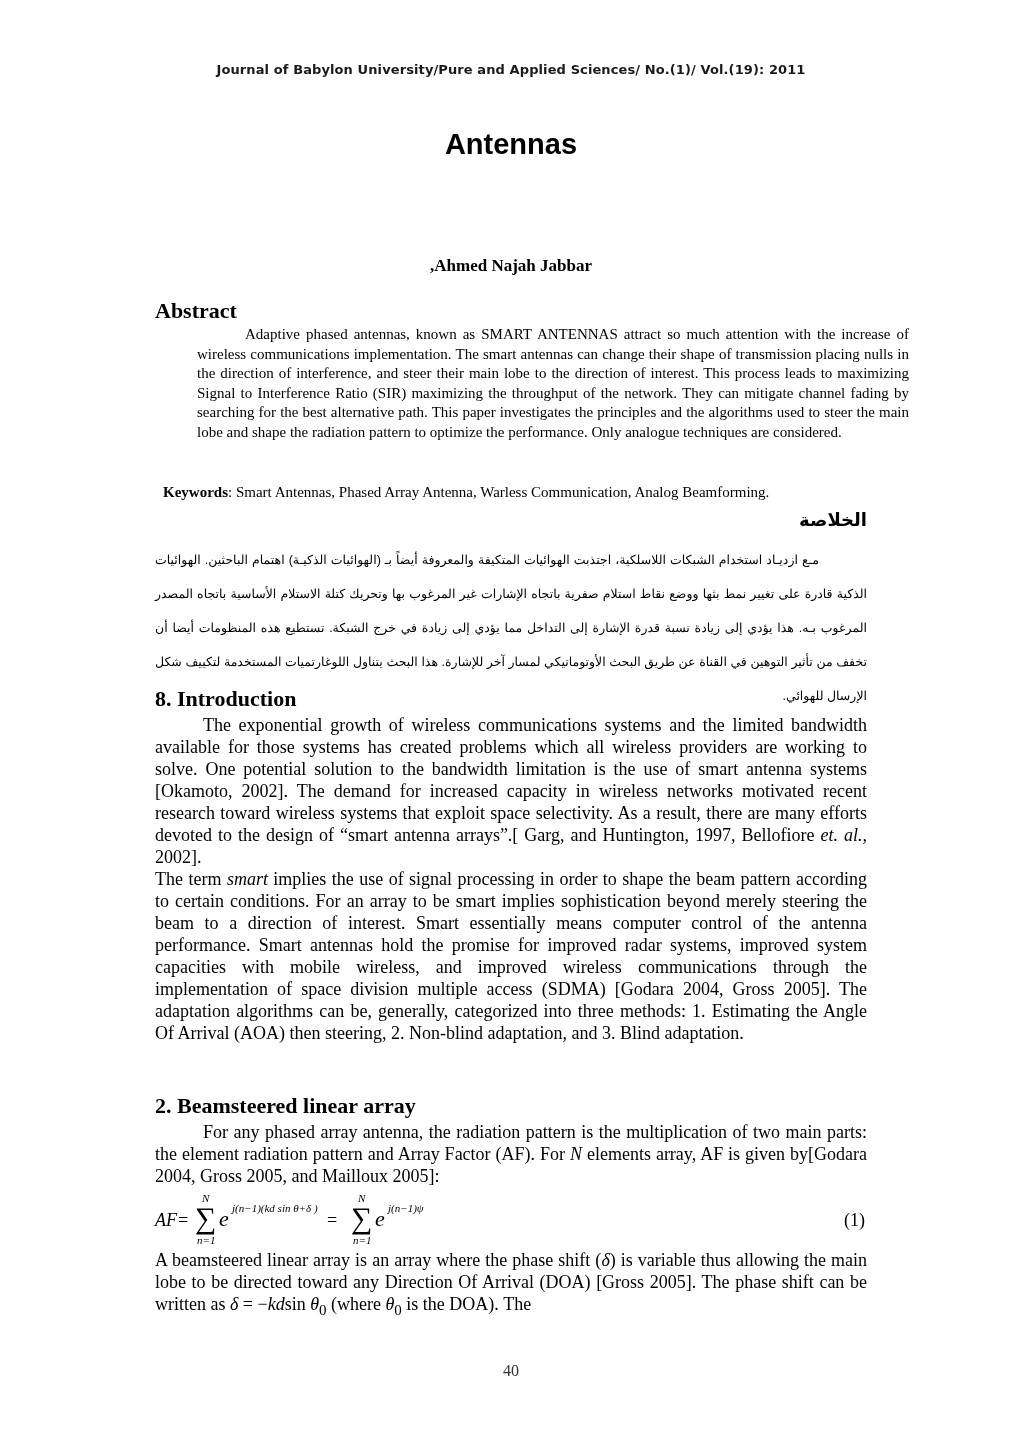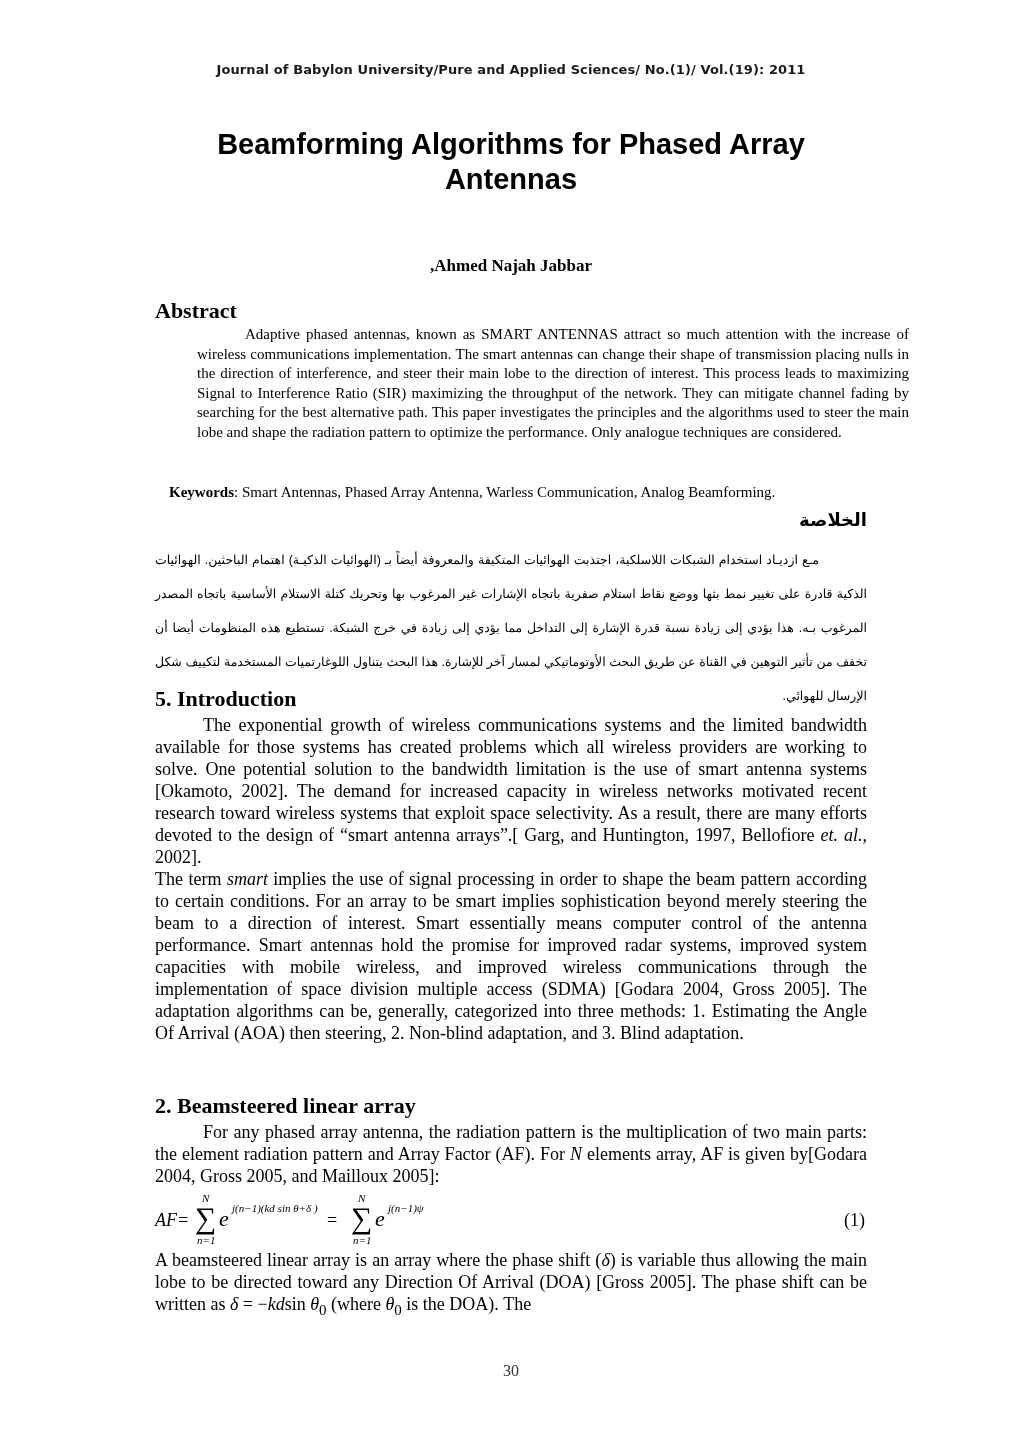--- a/index.html
+++ b/index.html
@@ -7,21 +7,21 @@
   .page { position: absolute; left: 155px; top: 0; width: 712px; font-family: "Liberation Serif", serif; }
   .journal-header { position: absolute; left: 0; top: 62px; width: 712px; text-align: center;
     font-family: "DejaVu Sans", sans-serif; font-weight: bold; font-size: 13px; color: #1a1a1a; letter-spacing: 0.1px; }
   .title { position: absolute; left: 0; top: 127px; width: 712px; text-align: center;
     font-family: "Liberation Sans", sans-serif; font-weight: bold; font-size: 29px; line-height: 35px; }
   .author { position: absolute; left: 0; top: 256px; width: 712px; text-align: center;
     font-family: "Liberation Serif", serif; font-weight: bold; font-size: 17px; }
   .h-abstract { position: absolute; left: 0; top: 298px; font-weight: bold; font-size: 22px; }
   .abstract-body { position: absolute; left: 0; top: 325px; width: 712px; font-size: 15px; line-height: 19.6px;
     text-align: justify; text-indent: 48px; margin-left: 42px; }
-  .keywords { position: absolute; left: 14px; top: 484px; width: 712px; font-size: 15px; }
+  .keywords { position: absolute; left: 8px; top: 484px; width: 712px; font-size: 15px; }
   .keywords b { font-weight: bold; }
   .arabic-heading { position: absolute; right: 0; top: 509px; font-family: "DejaVu Sans", sans-serif;
     font-weight: bold; font-size: 18px; direction: rtl; }
   .arabic-body { position: absolute; left: 0; top: 543px; width: 712px; direction: rtl; text-align: justify;
     font-family: Liberation Sans, sans-serif; font-size: 12.5px; line-height: 34px; text-indent: 48px; }
   .section-heading { position: absolute; left: 0; font-weight: bold; font-size: 22px; }
   .body { position: absolute; left: 0; width: 712px; font-size: 18px; line-height: 22px; text-align: justify; }
   .body p { margin: 0; }
   .indent { text-indent: 48px; }
   .equation { position: absolute; left: 0; top: 1192px; width: 712px; height: 56px; font-family: "Liberation Serif", serif; }
@@ -36,35 +36,34 @@
   i { font-style: italic; }
 </style>
 </head>
 <body>
 
 <div class="page">
 
   <div class="journal-header">Journal of Babylon University/Pure and Applied Sciences/ No.(1)/ Vol.(19): 2011</div>
 
   <div class="title">
-    <div>Beamforming Algorithms for Phased Array</div>
     <div>Antennas</div>
   </div>
 
   <div class="author">,Ahmed Najah Jabbar</div>
 
   <div class="h-abstract">Abstract</div>
   <div class="abstract-body">Adaptive phased antennas, known as SMART ANTENNAS attract so much attention with the increase of wireless communications implementation. The smart antennas can change their shape of transmission placing nulls in the direction of interference, and steer their main lobe to the direction of interest. This process leads to maximizing Signal to Interference Ratio (SIR) maximizing the throughput of the network. They can mitigate channel fading by searching for the best alternative path. This paper investigates the principles and the algorithms used to steer the main lobe and shape the radiation pattern to optimize the performance. Only analogue techniques are considered.</div>
 
   <div class="keywords"><b>Keywords</b><span>: Smart Antennas, Phased Array Antenna, Warless Communication,  Analog Beamforming.</span></div>
 
   <div class="arabic-heading">الخلاصة</div>
   <div class="arabic-body">مـع ازديـاد استخدام الشبكات اللاسلكية، اجتذبت الهوائيات المتكيفة والمعروفة أيضاً بـ (الهوائيات الذكيـة) اهتمام الباحثين. الهوائيات الذكية قادرة على تغيير نمط بثها ووضع نقاط استلام صفرية باتجاه الإشارات غير المرغوب بها وتحريك كتلة الاستلام الأساسية باتجاه المصدر المرغوب بـه. هذا يؤدي إلى زيادة نسبة قدرة الإشارة إلى التداخل مما يؤدي إلى زيادة في خرج الشبكة. تستطيع هذه المنظومات أيضا أن تخفف من تأثير التوهين في القناة عن طريق البحث الأوتوماتيكي لمسار آخر للإشارة. هذا البحث يتناول اللوغارتميات المستخدمة لتكييف شكل الإرسال للهوائي.</div>
 
-  <div class="section-heading" style="top:686px;">5. Introduction</div>
+  <div class="section-heading" style="top:686px;">8. Introduction</div>
 
   <div class="body" style="top:714px;">
     <p class="indent"><span>The exponential growth of wireless communications systems and the limited bandwidth available for those systems has created problems which all wireless providers are working to solve. One potential solution to the bandwidth limitation is the use of smart antenna systems [Okamoto, 2002]. The demand for increased capacity in wireless networks motivated recent research toward wireless systems that exploit space selectivity. As a result, there are many efforts devoted to the design of “smart antenna arrays”.[ Garg, and Huntington, 1997, Bellofiore </span><i>et. al.,</i><span> 2002].</span></p>
     <p><span>The term </span><i>smart</i><span> implies the use of signal processing in order to shape the beam pattern according to certain conditions. For an array to be smart implies sophistication beyond merely steering the beam to a direction of interest. Smart essentially means computer control of the antenna performance. Smart antennas hold the promise for improved radar systems, improved system capacities with mobile wireless, and improved wireless communications through the implementation of space division multiple access (SDMA) [Godara 2004, Gross 2005]. The adaptation algorithms can be, generally, categorized into three methods: 1. Estimating the Angle Of Arrival (AOA) then steering, 2. Non-blind adaptation, and 3. Blind adaptation.</span></p>
   </div>
 
   <div class="section-heading" style="top:1093px;">2. Beamsteered linear array</div>
 
   <div class="body" style="top:1121px;">
     <p class="indent"><span>For any phased array antenna, the radiation pattern is the multiplication of two main parts: the element radiation pattern and Array Factor (AF). For </span><i>N</i><span> elements array, AF is given by[Godara 2004, Gross 2005, and Mailloux 2005]:</span></p>
@@ -83,14 +82,14 @@
     <span class="sig-bot" style="left:198px; top:42px;">n=1</span>
     <span class="e" style="left:220px; top:14px;">e</span>
     <span class="exp" style="left:233px; top:10px;">j(n−1)ψ</span>
     <span class="eq-number">(1)</span>
   </div>
 
   <div class="body" style="top:1249px;">
     <p><span>A beamsteered linear array is an array where the phase shift (</span><i>δ</i><span>) is variable thus allowing the main lobe to be directed toward any Direction Of Arrival (DOA) [Gross 2005]. The phase shift can be written as </span><i>δ</i><span> = −</span><i>kd</i><span>sin </span><i>θ</i><sub>0</sub><span> (where </span><i>θ</i><sub>0</sub><span> is the DOA). The</span></p>
   </div>
 
-  <div class="page-number">30</div>
+  <div class="page-number">40</div>
 </div>
 
 </body></html>

